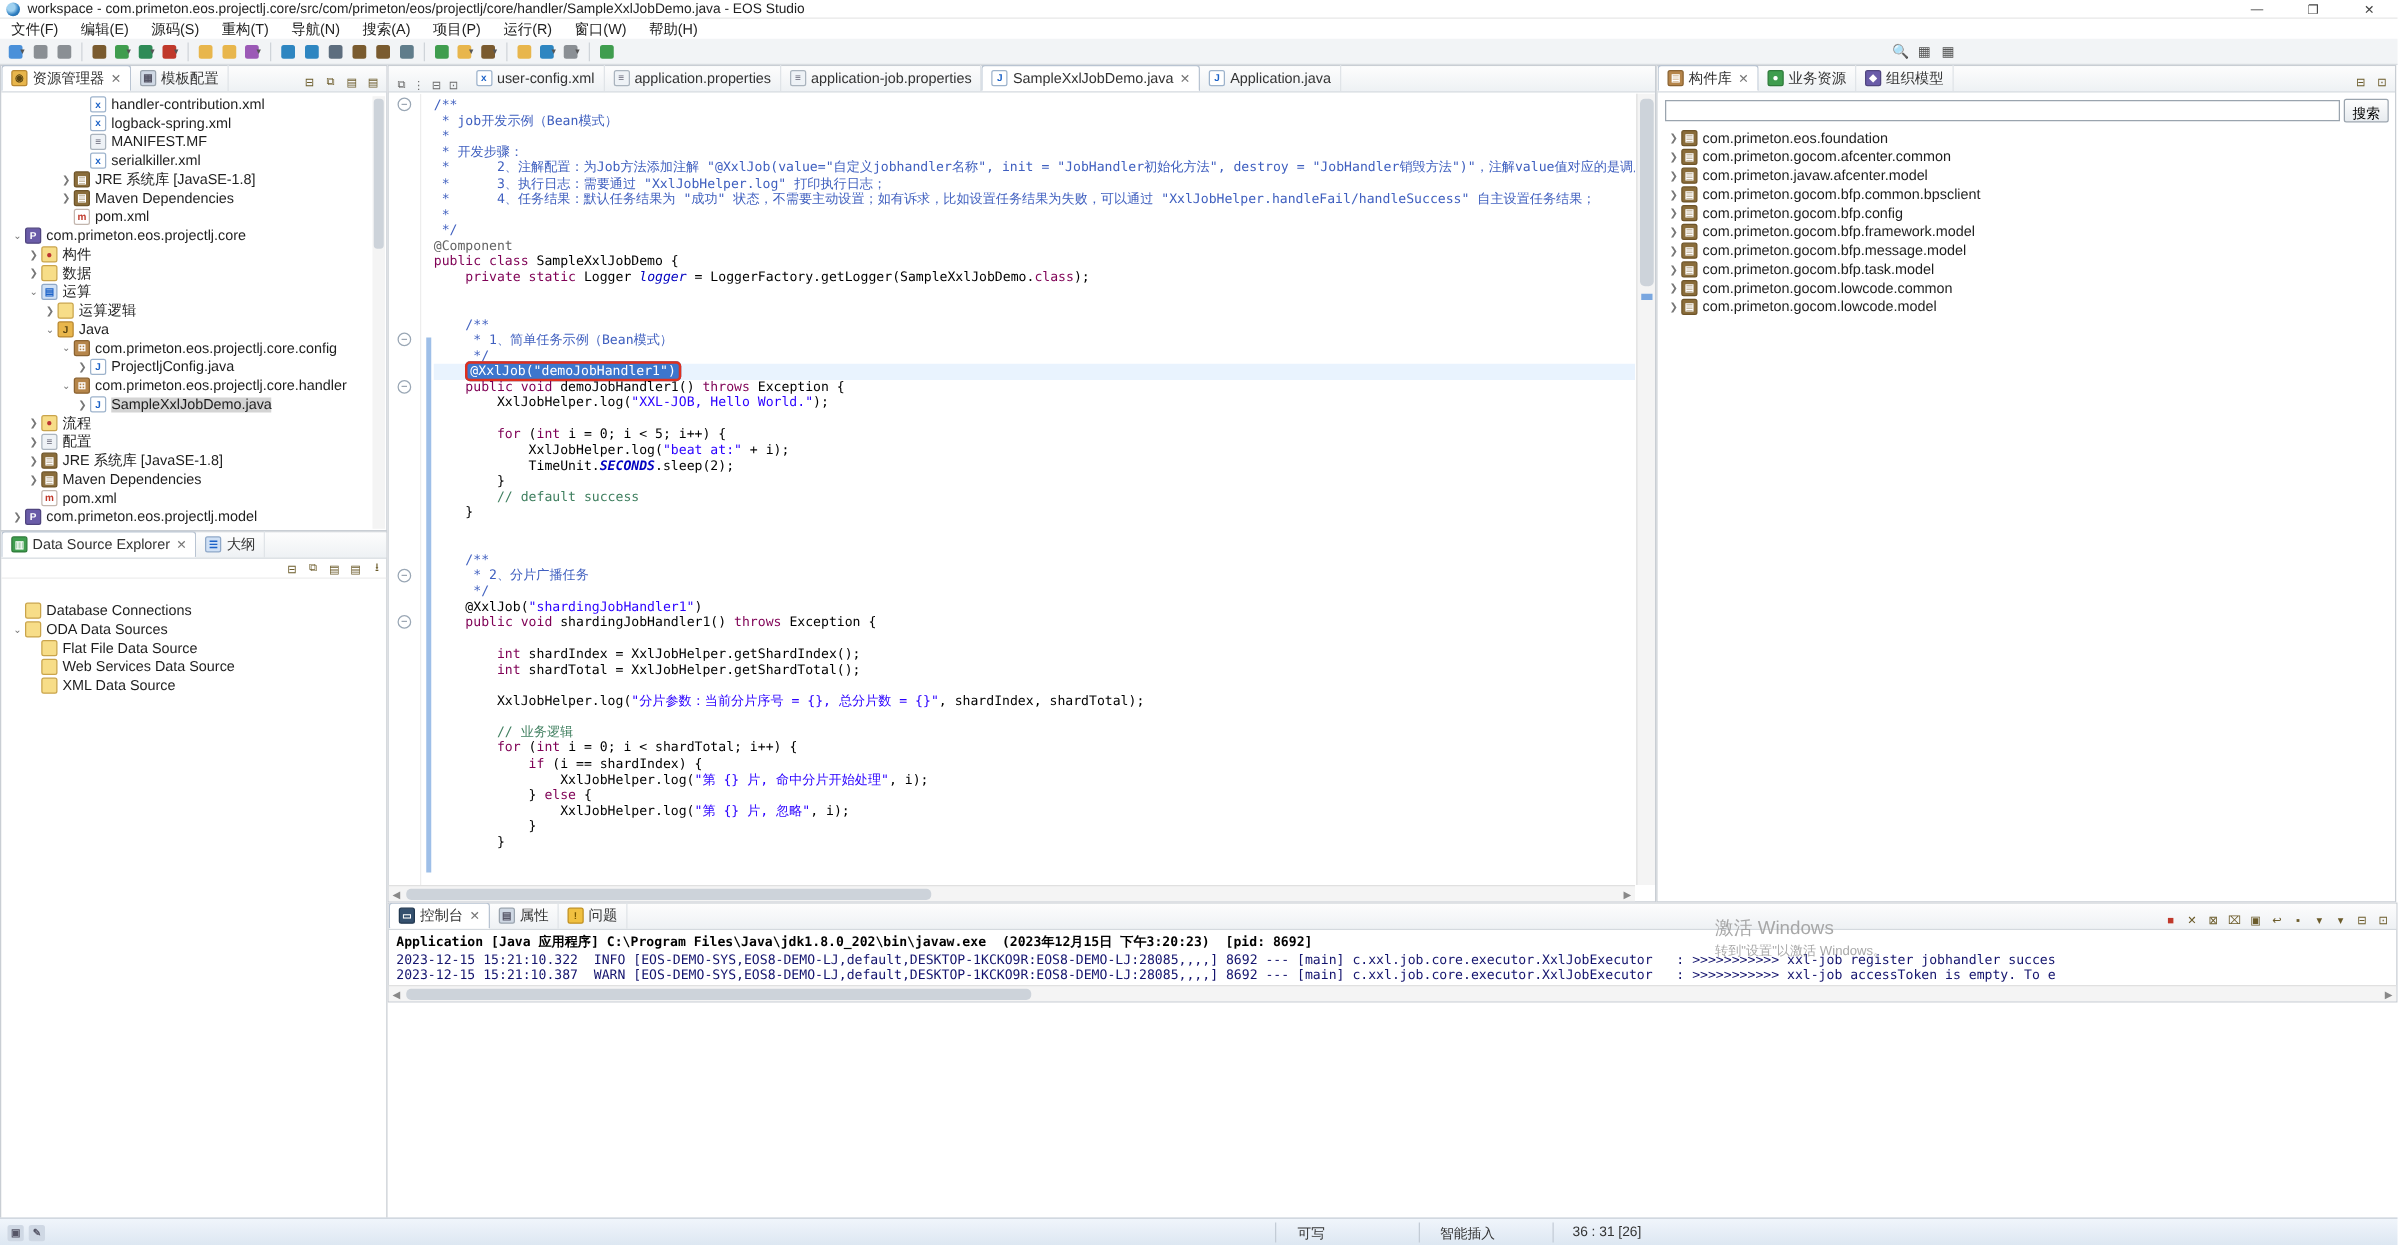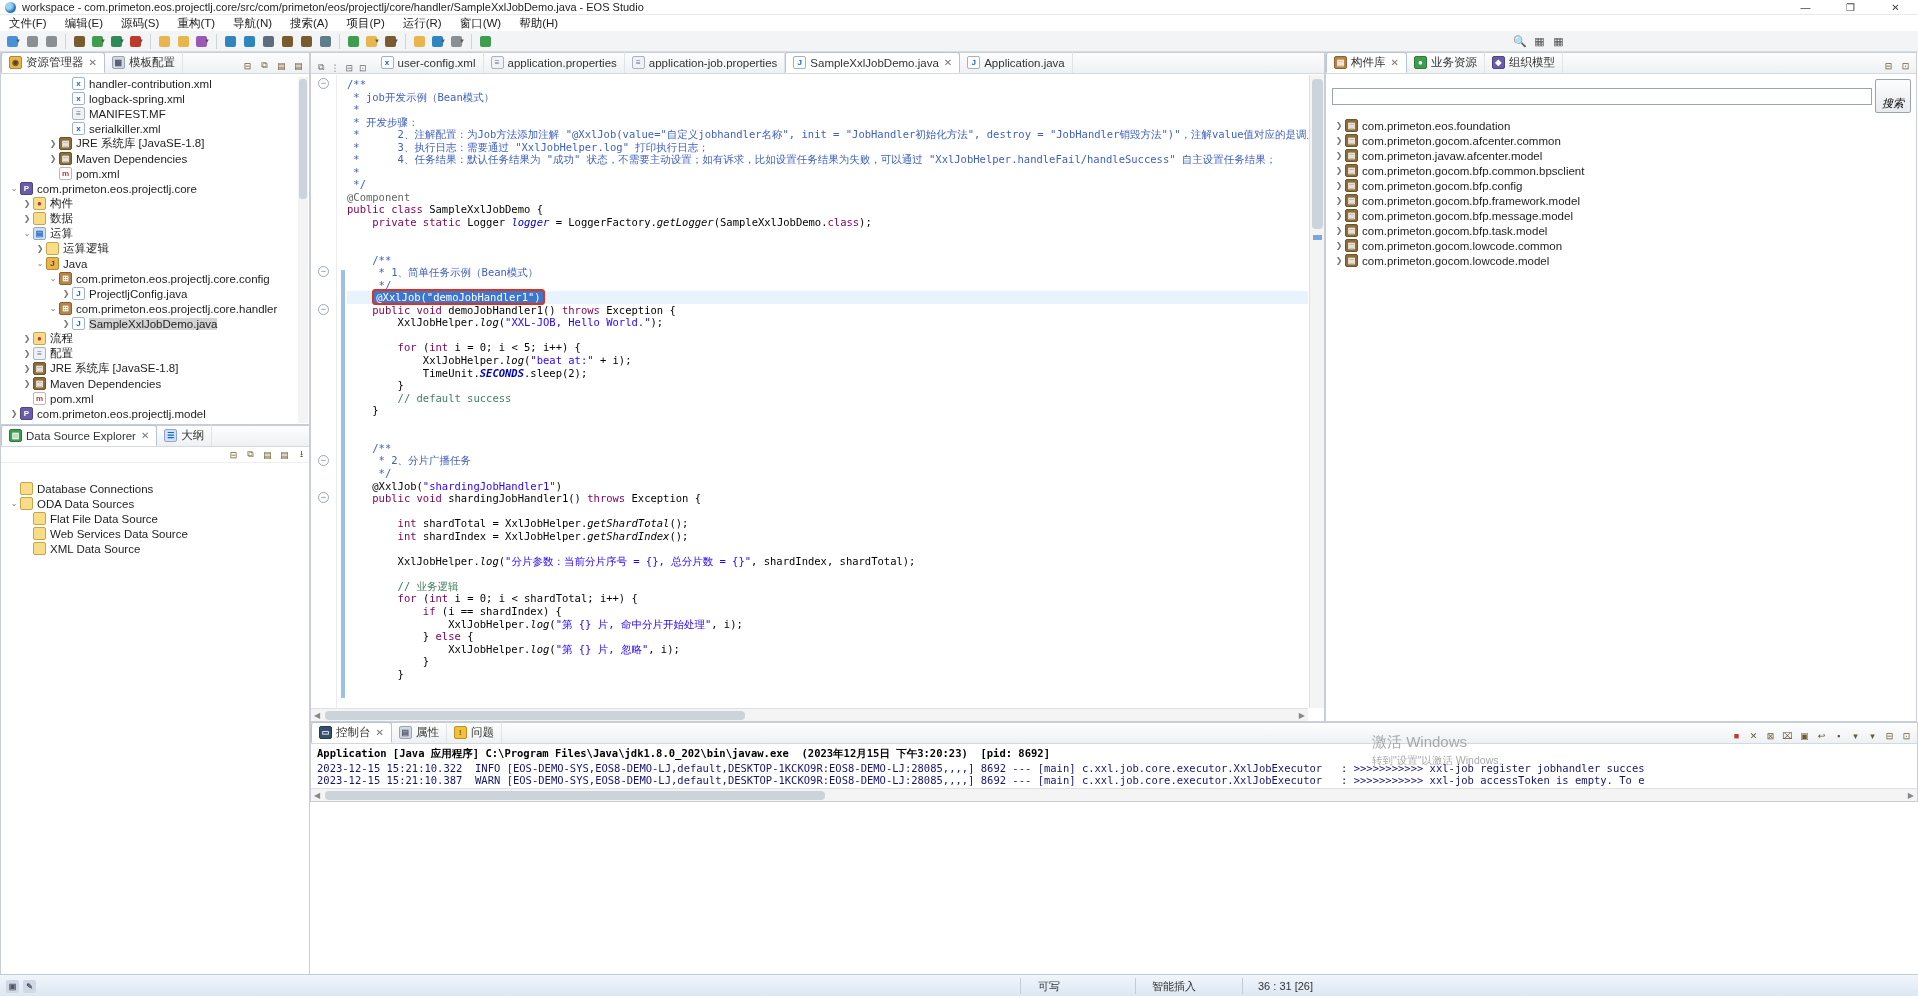--- a/index.html
+++ b/index.html
@@ -55,38 +55,38 @@
   #gutter { position:absolute; left:0; top:0; width:26px; bottom:0; background:#ffffff;
     border-right:1px solid #ededed; }
   .fold { position:absolute; left:7px; width:11px; height:11px; border:1px solid #9aa7b5; border-radius:50%;
     color:#6d7d8e; font-size:9px; line-height:9px; text-align:center; background:#fff; }
   #changebar { position:absolute; left:30px; width:4px; background:#9ebfe8; }
   #codearea { position:absolute; left:36px; top:3px; right:0; font:10.5px "DejaVu Sans Mono", monospace; }
   .cl { height:12.55px; line-height:12.55px; white-space:pre; position:relative; }
   .cl.hl { background:#e9f3fe; }
   .t-j { color:#3f5fbf; } .t-c { color:#3f7f5f; } .t-k { color:#7f0055; font-weight:normal;text-align:center; }
   .t-s { color:#2a00ff; } .t-a { color:#646464; } .t-d { color:#000; }
-  .t-f { color:#0000c0; font-style:italic; } .t-m { font-style:italic; color:#000; }
+  .t-f { color:#0000c0; font-style:italic; } .t-m { color:#000; }
   .t-sf { color:#0000c0; font-weight:bold; font-style:italic; }
   .t-box { background:#3d76cd; color:#fff; border:2px solid #e0301e; border-radius:4px; padding:0 2px; }
   #vscroll { position:absolute; right:0; top:22px; width:15px; bottom:13px; background:#f4f4f4; border-left:1px solid #e0e0e0; }
   #vthumb { position:absolute; left:2px; top:4px; width:11px; height:150px; background:#cdd3da; border-radius:4px; }
   .hscroll { position:absolute; height:13px; background:#f4f4f4; border-top:1px solid #e0e0e0;
     display:flex; align-items:center; font-size:8px; color:#888; }
   .hthumb { height:9px; background:#cdd3da; border-radius:4px; margin:0 2px; }
   
   #console { left:310px; top:722px; width:1608px; height:80px; border:1px solid #c9ced4; position:absolute; background:#fff; }
   #console-title { font:bold 10.5px "DejaVu Sans Mono", monospace; padding:3px 0 1px 6px; color:#000; white-space:pre; }
   .logline { font:10.5px "DejaVu Sans Mono", monospace; color:#14146e; white-space:pre; height:12.3px; line-height:12.3px; padding-left:6px; }
   
   #palette { left:1325px; top:52px; width:592px; height:670px; }
   #search-row { display:flex; padding:5px 5px 3px 6px; align-items:center; }
   #search-input { flex:1; height:17px; border:1px solid #9aa4ae; font-size:11px; padding:0 3px; }
-  #search-btn { height:19px; margin-left:3px; font-size:11px; padding:16px 6px; background:linear-gradient(#fdfdfd,#e7ebef);
-    border:1px solid #9aa4ae; border-radius:2px;font-style:italic; }
+  #search-btn { height:19px; margin-left:3px; font-size:11px; padding:3px 6px; background:linear-gradient(#fdfdfd,#e7ebef);
+    border:1px solid #9aa4ae; border-radius:2px; }
   
   #statusbar { position:absolute; left:0; top:974px; width:1918px; height:22px;
     background:linear-gradient(#f0f5fb,#dde7f2); border-top:1px solid #c3ccd6; font-size:11px; color:#333; }
   .sb-item { position:absolute; top:0; height:22px; display:flex; align-items:center; }
   .sb-sep { position:absolute; top:3px; width:1px; height:16px; background:#c3ccd6; }
   
   #watermark { position:absolute; left:1372px; top:733px; color:#9a9a9a; opacity:.85; }
   #watermark .w1 { font-size:15px; }
   #watermark .w2 { font-size:10.5px; margin-top:2px; }
   .white-area { position:absolute; background:#fff; }
@@ -466,22 +466,22 @@
         <div class="cl"><span class="t-c">        // default success</span></div>
         <div class="cl"><span class="t-d">    }</span></div>
         <div class="cl"></div>
         <div class="cl"></div>
         <div class="cl"><span class="t-j">    /**</span></div>
         <div class="cl"><span class="t-j">     * 2、分片广播任务</span></div>
         <div class="cl"><span class="t-j">     */</span></div>
         <div class="cl"><span class="t-d">    @XxlJob(</span><span class="t-s">"shardingJobHandler1"</span><span class="t-d">)</span></div>
         <div class="cl"><span class="t-d">    </span><span class="t-k">public void </span><span class="t-d">shardingJobHandler1() </span><span class="t-k">throws </span><span class="t-d">Exception {</span></div>
         <div class="cl"></div>
+        <div class="cl"><span class="t-d">        </span><span class="t-k">int </span><span class="t-d">shardIndex = XxlJobHelper.</span><span class="t-m">getShardIndex</span><span class="t-d">();</span></div>
         <div class="cl"><span class="t-d">        </span><span class="t-k">int </span><span class="t-d">shardTotal = XxlJobHelper.</span><span class="t-m">getShardTotal</span><span class="t-d">();</span></div>
-        <div class="cl"><span class="t-d">        </span><span class="t-k">int </span><span class="t-d">shardIndex = XxlJobHelper.</span><span class="t-m">getShardIndex</span><span class="t-d">();</span></div>
         <div class="cl"></div>
         <div class="cl"><span class="t-d">        XxlJobHelper.</span><span class="t-m">log</span><span class="t-d">(</span><span class="t-s">"分片参数：当前分片序号 = {}, 总分片数 = {}"</span><span class="t-d">, shardIndex, shardTotal);</span></div>
         <div class="cl"></div>
         <div class="cl"><span class="t-c">        // 业务逻辑</span></div>
         <div class="cl"><span class="t-d">        </span><span class="t-k">for </span><span class="t-d">(</span><span class="t-k">int </span><span class="t-d">i = 0; i &lt; shardTotal; i++) {</span></div>
         <div class="cl"><span class="t-d">            </span><span class="t-k">if </span><span class="t-d">(i == shardIndex) {</span></div>
         <div class="cl"><span class="t-d">                XxlJobHelper.</span><span class="t-m">log</span><span class="t-d">(</span><span class="t-s">"第 {} 片, 命中分片开始处理"</span><span class="t-d">, i);</span></div>
         <div class="cl"><span class="t-d">            } </span><span class="t-k">else</span><span class="t-d"> {</span></div>
         <div class="cl"><span class="t-d">                XxlJobHelper.</span><span class="t-m">log</span><span class="t-d">(</span><span class="t-s">"第 {} 片, 忽略"</span><span class="t-d">, i);</span></div>
         <div class="cl"><span class="t-d">            }</span></div>

